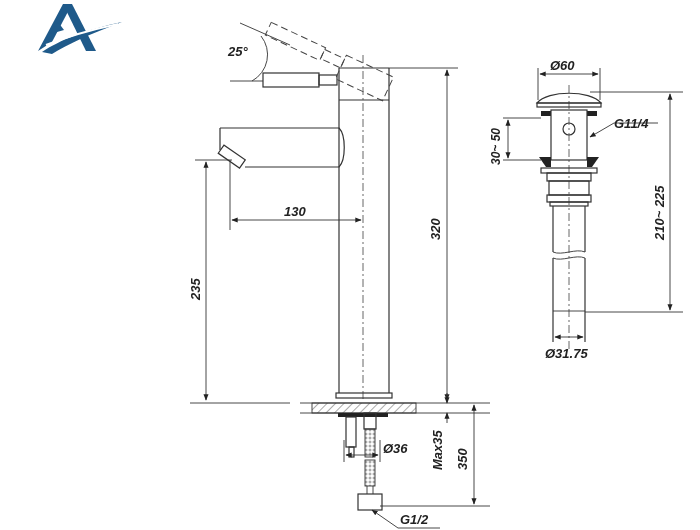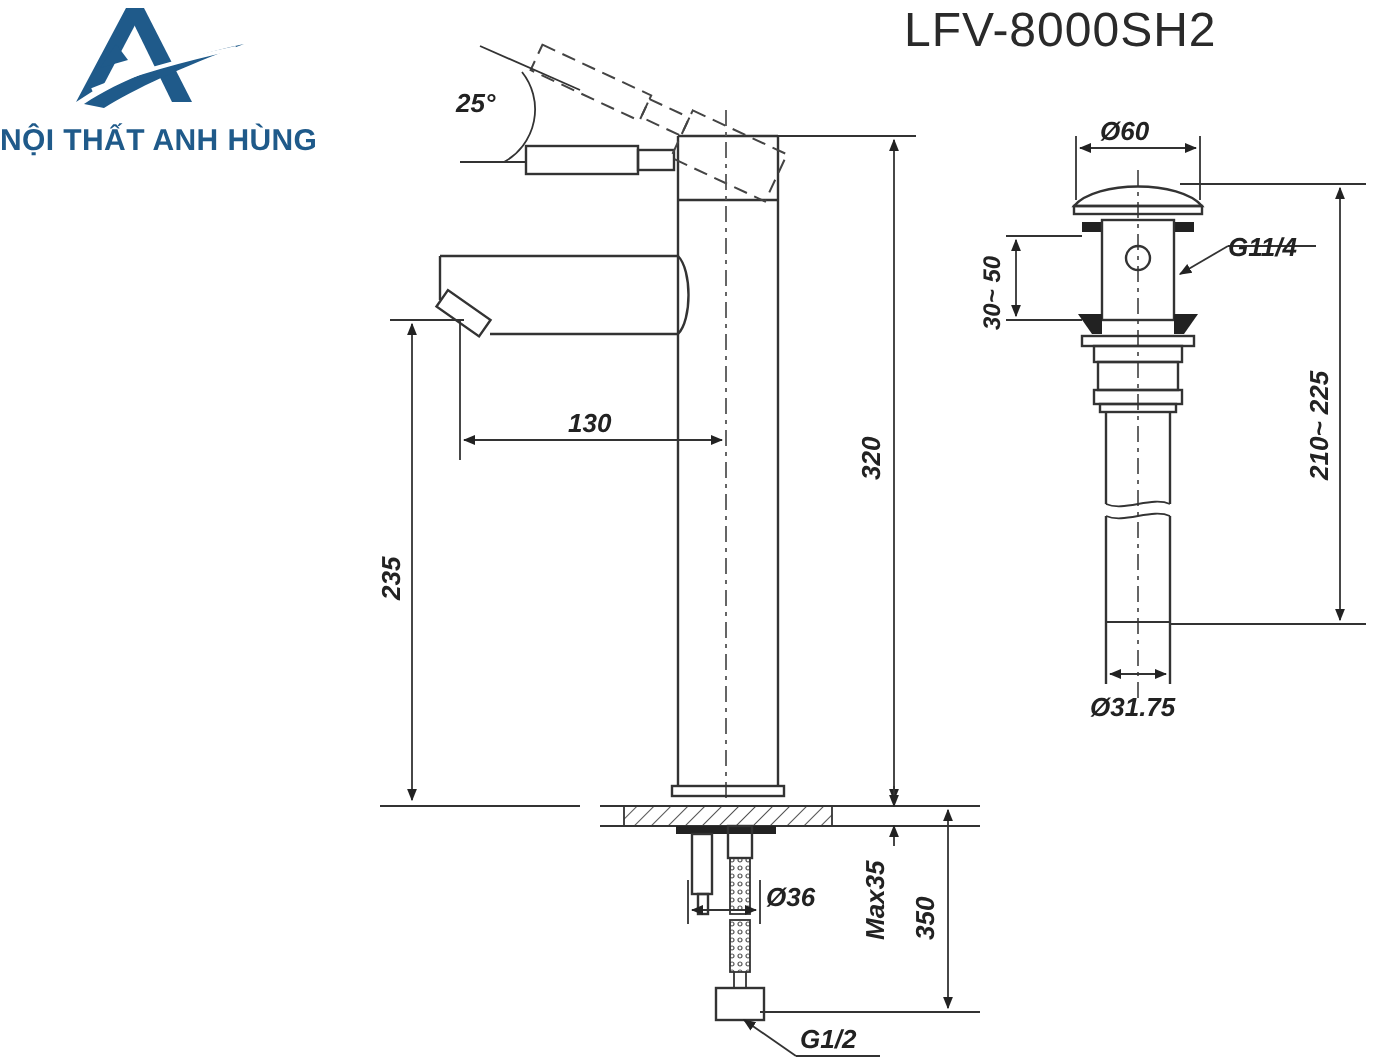--- a/index.html
+++ b/index.html
@@ -20,23 +20,21 @@
 
   <div id="logo">
     <svg width="200" height="62" viewBox="0 0 200 62">
       <polygon points="38,51 63,4 72,4 52,42" fill="#1f5a8a"></polygon>
       <polygon points="63,4 72,4 96,51 86,51" fill="#1f5a8a"></polygon>
       <polygon points="50,34 64,30 58,22" fill="#1f5a8a"></polygon>
       <path d="M42,52 C60,40 85,30 122,22 C90,34 68,44 52,54 Z" fill="#1f5a8a"></path>
       <path d="M46,45 C66,37 90,30 118,24" stroke="#ffffff" stroke-width="2" fill="none"></path>
     </svg>
   </div>
-  <div id="brand-text">NỘI THẤT ANH HÙNG</div>
-
-  <div id="model-title">LFV-8000SH2</div>
+
 
   <svg width="700" height="530" viewBox="0 0 700 530" style="position:absolute;left:0;top:0;">
     <defs>
       <marker id="arr" viewBox="0 0 10 10" refX="9" refY="5" markerWidth="7" markerHeight="7" orient="auto-start-reverse">
         <path d="M0,1 L10,5 L0,9 Z" fill="#222"></path>
       </marker>
       <pattern id="hatch" width="6" height="6" patternUnits="userSpaceOnUse" patternTransform="rotate(45)">
         <line x1="0" y1="0" x2="0" y2="6" stroke="#555" stroke-width="1"></line>
       </pattern>
       <pattern id="mesh" width="4" height="4" patternUnits="userSpaceOnUse">

